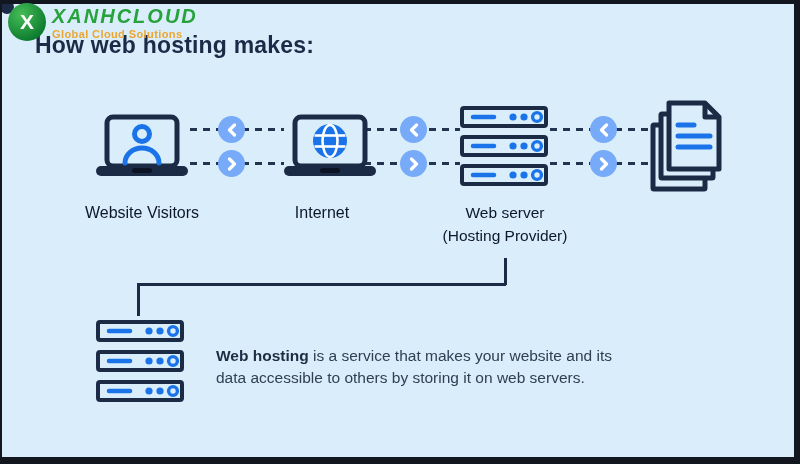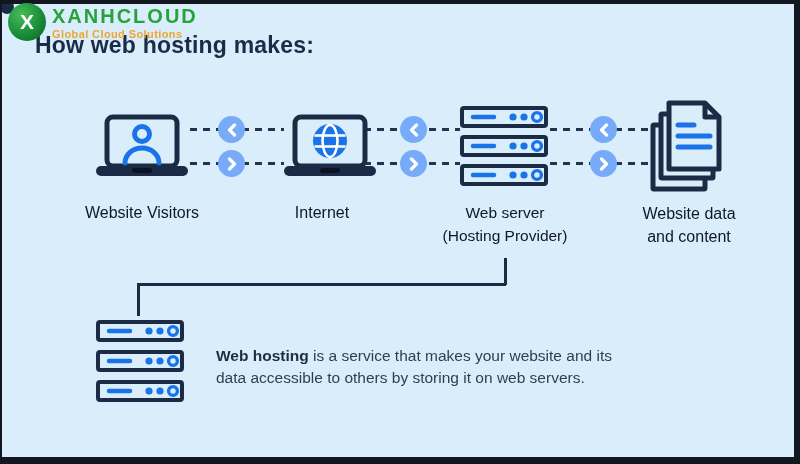--- a/index.html
+++ b/index.html
@@ -19,21 +19,21 @@
 
   
   #logo { left:8px; top:3px; display:flex; align-items:flex-start; gap:6px; z-index:3; }
   #logo-circle {
     width:38px; height:38px; border-radius:50%;
     background:radial-gradient(circle at 35% 30%, #45bd57, #0d7b2e 75%);
     display:flex; align-items:center; justify-content:center;
     color:#fff; font-weight:bold; font-size:21px;
   }
   #logo-textcol { display:flex; flex-direction:column; margin-top:3px; }
-  #logo-name { color:#27a23c; font-weight:bold; font-size:20px; letter-spacing:2px; line-height:20px; }
+  #logo-name { color:#27a23c; font-weight:bold; font-size:20px; letter-spacing:2px; line-height:20px;font-style:italic; }
   #logo-tagline { color:#eda52f; font-weight:bold; font-size:11px; letter-spacing:0.4px; margin-top:2px; }
 
   
   #page-title {
     left:35px; top:32px; z-index:2;
     font-size:23px; font-weight:bold; color:#1b2a46; letter-spacing:0.2px;
   }
 
   
   .dash {
@@ -186,21 +186,20 @@
     <svg width="78" height="96" viewBox="0 0 78 96">
       <rect x="5" y="27" width="52" height="64" rx="1" fill="#d9eefa" stroke="#1c2b45" stroke-width="5"></rect>
       <rect x="13" y="16" width="52" height="64" rx="1" fill="#d9eefa" stroke="#1c2b45" stroke-width="5"></rect>
       <path d="M21 5 h36 l14 14 v52 h-50 z" fill="#d9eefa" stroke="#1c2b45" stroke-width="5" stroke-linejoin="round"></path>
       <path d="M57 5 v14 h14" fill="none" stroke="#1c2b45" stroke-width="5" stroke-linejoin="round"></path>
       <line x1="30" y1="27" x2="46" y2="27" stroke="#1a73e8" stroke-width="5" stroke-linecap="round"></line>
       <line x1="30" y1="38" x2="62" y2="38" stroke="#1a73e8" stroke-width="5" stroke-linecap="round"></line>
       <line x1="30" y1="49" x2="62" y2="49" stroke="#1a73e8" stroke-width="5" stroke-linecap="round"></line>
     </svg>
   </div>
-  <div class="lbl" id="lbl-data" style="left:628px; top:202px; width:122px;">Website data and content</div>
 
   <div id="conn-dot"></div>
   <div class="conn" id="conn-v1"></div>
   <div class="conn" id="conn-h"></div>
   <div class="conn" id="conn-v2"></div>
 
   <div class="icon-block" style="left:96px; top:320px;">
     <svg width="88" height="22" viewBox="0 0 88 22">
         <rect x="2" y="2" width="84" height="18" rx="2" fill="#d9eefa" stroke="#1c2b45" stroke-width="4"></rect>
         <line x1="13" y1="11" x2="34" y2="11" stroke="#1a73e8" stroke-width="4.5" stroke-linecap="round"></line>

